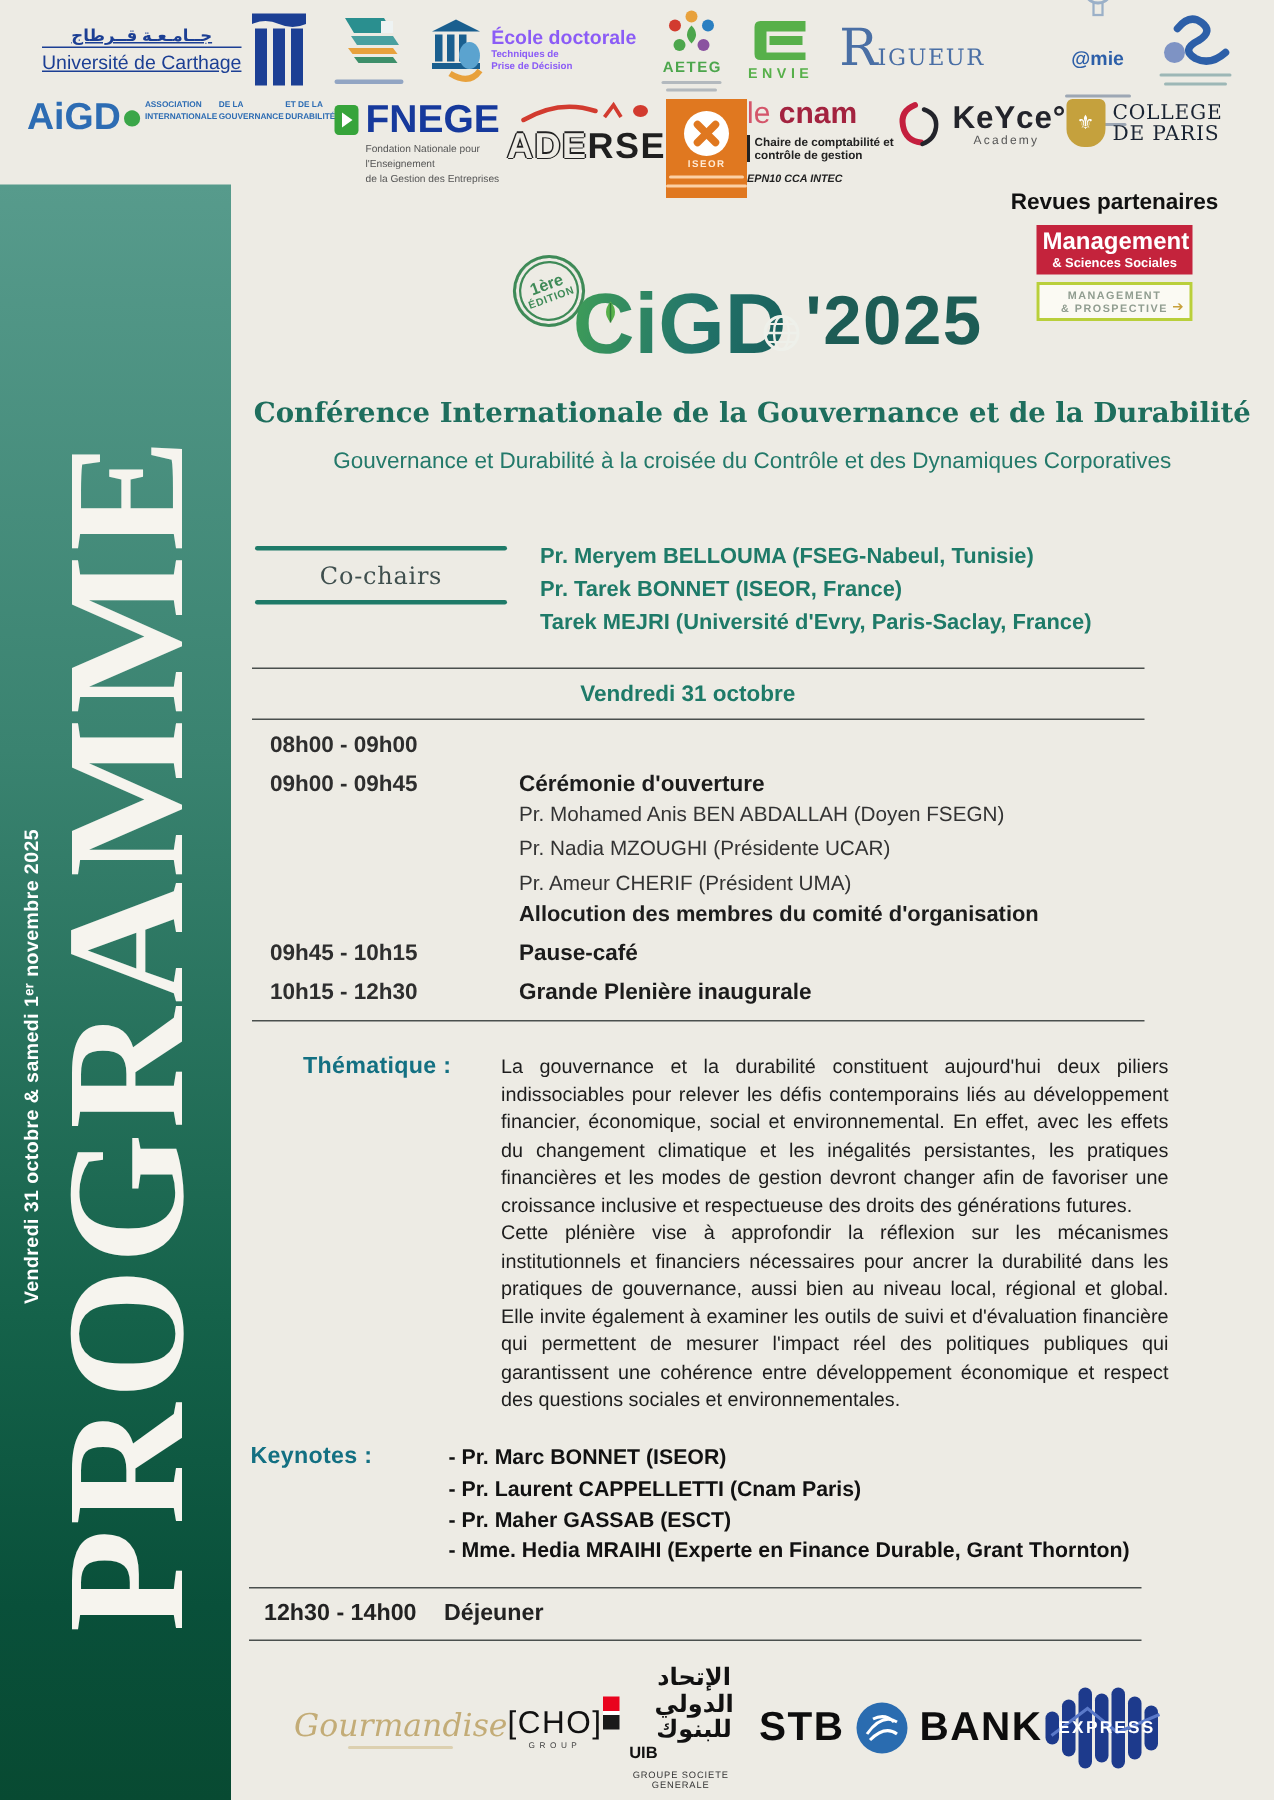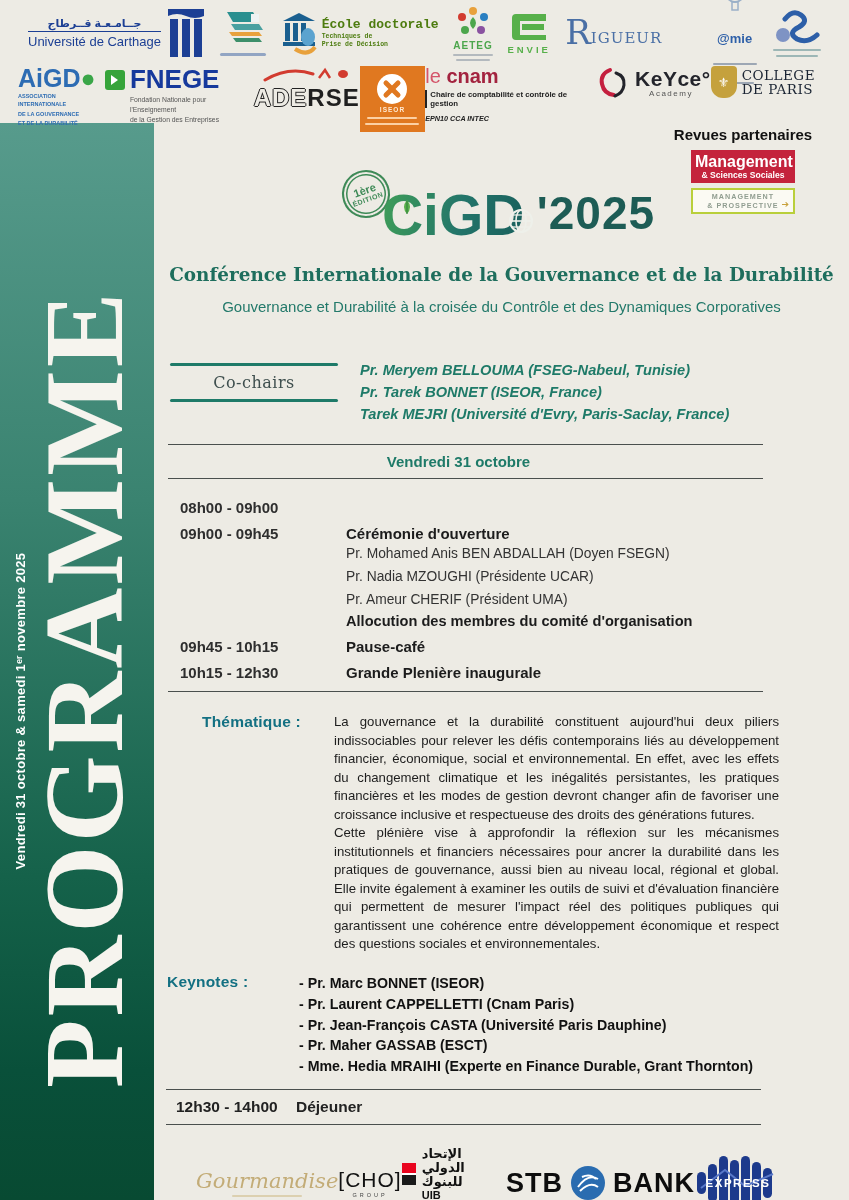--- a/index.html
+++ b/index.html
@@ -11,42 +11,42 @@
     color:#1f1f1f;
   }
   
   .logo-row1 { position:absolute; left:0; top:4px; width:849px; height:58px;
     display:flex; align-items:center; justify-content:space-between; padding:0 26px 0 28px; z-index:3;}
   .logo-row2 { position:absolute; left:0; top:60px; width:849px; height:76px;
     display:flex; align-items:flex-start; justify-content:space-between; padding:6px 34px 0 18px; z-index:3;}
   .logo { display:flex; align-items:center; gap:5px; }
   .microbar { height:3px; background:#9aa4ae; border-radius:2px; opacity:.7; margin:2px auto 0; }
 
-  .carthage-txt { text-align:center; color:#1c3f94; }
+  .carthage-txt { text-align:center; color:#1c3f94;text-decoration:underline; }
   .carthage-ar { font-size:11px; font-weight:bold; border-bottom:1.5px solid #1c3f94; padding-bottom:1px; }
   .carthage-fr { font-size:13px; margin-top:2px; }
 
-  .ecole-doc-txt { color:#4d7c0f;font-family:Liberation Mono, monospace; }
+  .ecole-doc-txt { color:#8b5cf6; }
   .ecole-doc-title { font-size:13px; font-weight:bold; line-height:1; }
   .ecole-doc-sub { font-size:6.5px; font-weight:bold; margin-top:2px; line-height:1.2; }
 
   .aeteg { flex-direction:column; gap:1px; }
   .aeteg-label { color:#4ca64c; font-size:10px; font-weight:bold; letter-spacing:1px; }
 
   .envie { flex-direction:column; gap:2px; }
   .envie-label { color:#57b04a; font-size:9.5px; font-weight:bold; letter-spacing:3px; }
 
   .rigueur { color:#4a6fa5; font-family:"DejaVu Serif",serif; align-items:flex-end; gap:0; }
   .rigueur-r { font-size:34px; line-height:.8; }
   .rigueur-rest { font-size:15px; letter-spacing:1px; }
 
   .amie { position:relative; flex-direction:column; gap:15px;margin-left:36px; }
   .amie-label { color:#2d5fa8; font-size:13px; font-weight:bold; }
 
-  .aigd { flex-direction:column; align-items:flex-start; gap:1px; }
+  .aigd { flex-direction:row; align-items:flex-start; gap:1px; }
   .aigd-word { color:#2d6cb3; font-size:25px; font-weight:bold; line-height:1; position:relative; }
   .aigd-word .dot { color:#3aa648; }
   .aigd-lines { color:#2d6cb3; font-size:5.5px; font-weight:bold; line-height:1.5; }
 
   .fnege { align-items:flex-start; }
   .fnege-icon { width:20px; height:20px; background:#36a43a; border-radius:3px; margin-top:4px;
     display:flex; align-items:center; justify-content:center; }
   .fnege-arrow { width:0; height:0; border-left:7px solid #fff; border-top:5px solid transparent; border-bottom:5px solid transparent; }
   .fnege-word { color:#16399c; font-size:26px; font-weight:bold; line-height:1; }
   .fnege-sub { color:#555; font-size:6.8px; margin-top:3px; line-height:1.45; }
@@ -119,27 +119,27 @@
 
   .main-title { margin-top:20px; text-align:center; font-family:"DejaVu Serif","Liberation Serif",serif;
     font-size:18.4px; font-weight:bold; color:#1e6e5d; }
   .sub-title { margin-top:13px; text-align:center; font-size:15px; font-weight:normal; color:#23796a; }
 
   .cochairs { margin-top:44px; display:flex; padding-left:16px; }
   .cc-label-wrap { width:190px; padding-top:4px; }
   .cc-line { height:3px; background:#1e7a68; width:168px; border-radius:2px; }
   .cc-label { text-align:center; width:168px; padding:7px 0; font-family:"DejaVu Serif",serif;
     font-size:16px; color:#3f4f4e; letter-spacing:.5px; }
-  .cc-names { flex:1; font-size:14.6px; font-weight:bold; color:#1e7a68; line-height:1.5; padding-top:1px;font-style:italic;}
+  .cc-names { flex:1; font-size:14.6px; font-weight:bold; color:#1e7a68; line-height:1.5; padding-top:1px;}
 
   .rule { border-top:1.7px solid #4a4f4d; margin-left:14px; margin-right:86px; }
   .day-rule-top { margin-top:18px; }
   .day-header { text-align:center; font-size:15px; font-weight:bold; color:#1e7a68; padding:8px 86px 8px 0; }
 
-  .schedule { margin-top:20px; }
+  .schedule { margin-top:8px; }
   .sch-row { display:grid; grid-template-columns:166px 1fr; padding-left:26px; margin-bottom:9px; }
   .sch-time { font-size:15px; font-weight:bold; color:#2e2e2e; }
   .sch-title { font-size:15px; font-weight:bold; color:#1c1c1c; }
   .sch-sub { font-size:13.8px; color:#333; line-height:1.68; }
   .sch-extra { font-size:14.6px; font-weight:bold; color:#1c1c1c; margin-top:2px; }
   .sch-rule { margin-top:10px; }
 
   .block2col { display:grid; grid-template-columns:132px 1fr; padding-left:13px; padding-right:70px; }
   .them { margin-top:21px;margin-left:35px; }
   .them-label, .key-label { font-size:15.5px; font-weight:bold; color:#137082; letter-spacing:.2px; }
@@ -154,21 +154,21 @@
   .sponsors { margin-top:22px; display:flex; align-items:center; justify-content:space-between;
     padding:0 68px 0 42px; height:72px; }
   .gourmandise { font-family:"DejaVu Serif",serif; font-style:italic; font-size:21px; color:#c3ac77; text-align:center;}
   .cho { text-align:center; color:#111; }
   .cho-word { font-size:21px; letter-spacing:1px; }
   .cho-sub { font-size:5.5px; letter-spacing:3px; color:#444; }
   .uib { text-align:center; }
   .uib-top { display:flex; align-items:center; gap:6px; }
   .uib-sq { width:22px; height:22px; background:linear-gradient(180deg,#e9041e 0 45%, #fff 45% 55%, #1a1a1a 55% 100%); }
   .uib-txt { text-align:left; color:#111; }
-  .uib-ar { font-size:13px; font-weight:bold; line-height:1.1; }
+  .uib-ar { font-size:16px; font-weight:bold; line-height:1.1;text-align:center; }
   .uib-name { font-size:11px; font-weight:bold; }
   .uib-sub { font-size:6.2px; letter-spacing:.6px; color:#333; margin-top:5px; }
   .stb { display:flex; align-items:center; gap:7px; color:#0d0d0d; }
   .stb-word { font-size:27px; font-weight:bold; letter-spacing:1px; }
   .express { position:relative; width:86px; height:62px; display:flex; align-items:center; justify-content:center; }
   .express-label { position:absolute; color:#fff; font-size:11.5px; font-weight:bold; letter-spacing:1.5px; }
 </style>
 </head>
 <body>
 
@@ -425,21 +425,20 @@
       <p>La gouvernance et la durabilité constituent aujourd'hui deux piliers indissociables pour relever les défis contemporains liés au développement financier, économique, social et environnemental. En effet, avec les effets du changement climatique et les inégalités persistantes, les pratiques financières et les modes de gestion devront changer afin de favoriser une croissance inclusive et respectueuse des droits des générations futures.</p>
       <p>Cette plénière vise à approfondir la réflexion sur les mécanismes institutionnels et financiers nécessaires pour ancrer la durabilité dans les pratiques de gouvernance, aussi bien au niveau local, régional et global. Elle invite également à examiner les outils de suivi et d'évaluation financière qui permettent de mesurer l'impact réel des politiques publiques qui garantissent une cohérence entre développement économique et respect des questions sociales et environnementales.</p>
     </div>
   </div>
 
   <div class="block2col keynotes">
     <div class="key-label">Keynotes :</div>
     <div class="key-items">
       <div>- Pr. Marc BONNET (ISEOR)</div>
       <div>- Pr. Laurent CAPPELLETTI (Cnam Paris)</div>
-      <div>- Pr. Jean-François CASTA (Université Paris Dauphine)</div>
       <div>- Pr. Maher GASSAB (ESCT)</div>
       <div>- Mme. Hedia MRAIHI (Experte en Finance Durable, Grant Thornton)</div>
     </div>
   </div>
 
   <div class="rule lunch-rule-top"></div>
   <div class="lunch-line">
     <span class="lunch-time">12h30 - 14h00</span>
     <span>Déjeuner</span>
   </div>

